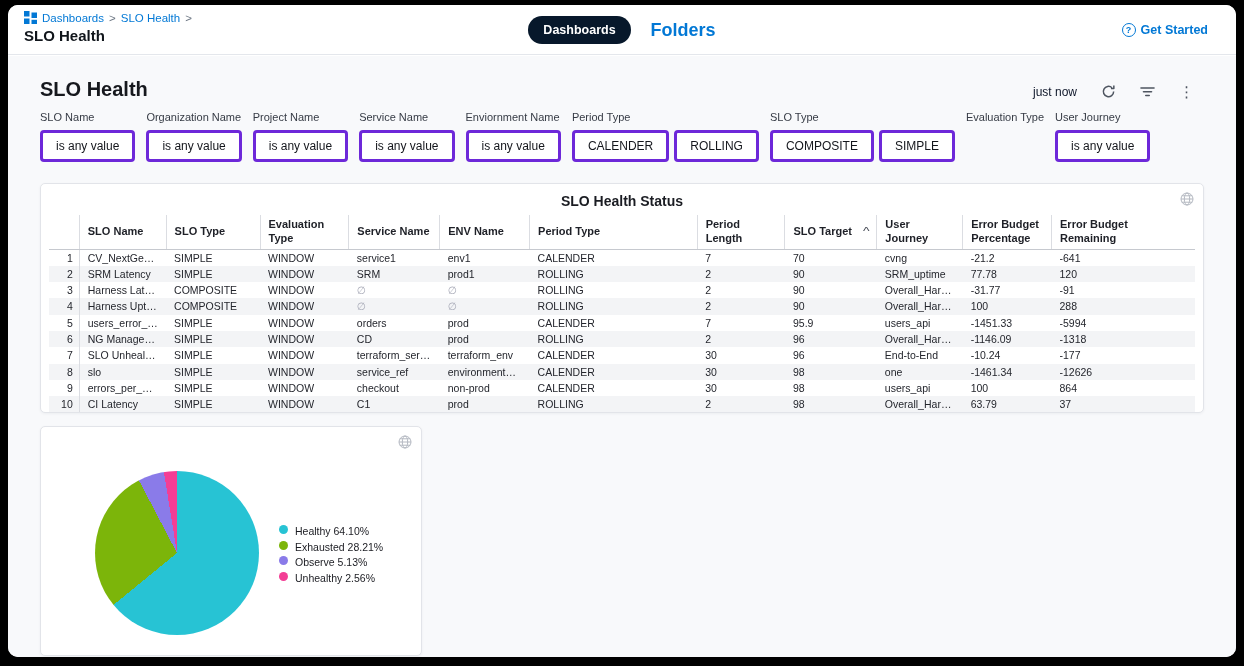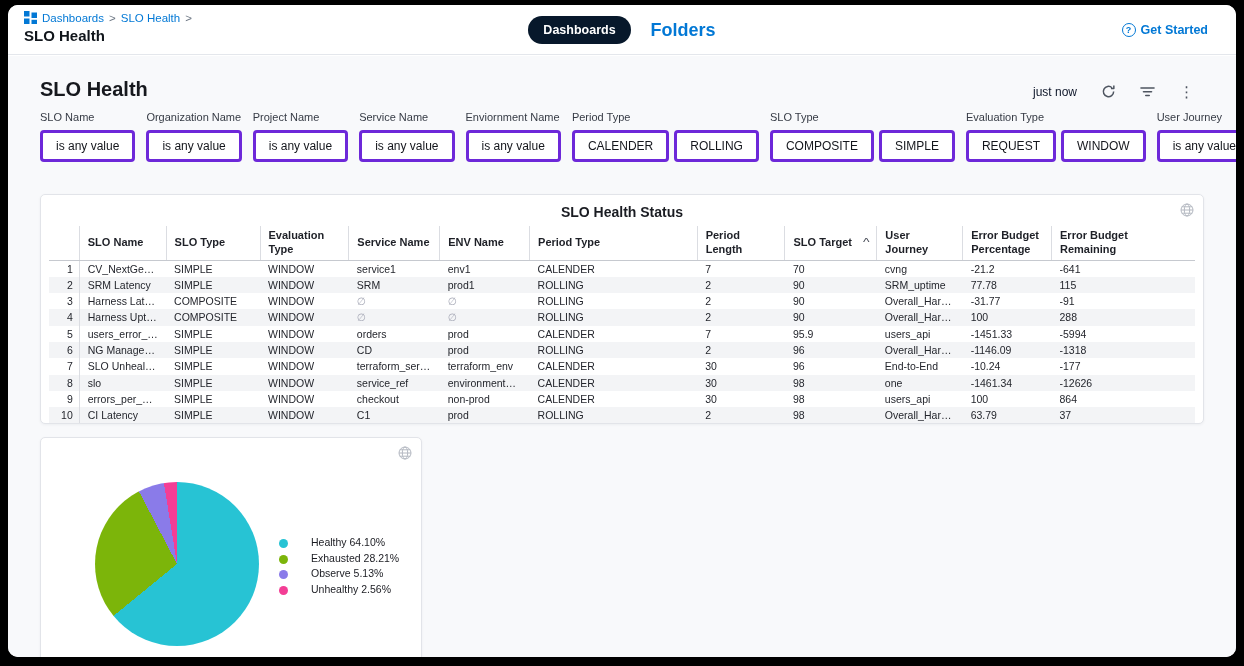--- a/index.html
+++ b/index.html
@@ -36,37 +36,37 @@
   .filter-group { display:flex; flex-direction:column; gap:7px; }
   .filter-label { font-size:11px; color:#363B45; white-space:nowrap; }
   .filter-buttons { display:flex; gap:5px; }
   .filter-btn { background:#fff; border:3px solid #6d28d9; border-radius:4px; font-size:12px; color:#14161C; padding:6px 13px; white-space:nowrap; cursor:pointer; font-family:inherit; }
 
   
   .card { background:#fff; border:1px solid #E2E4E9; border-radius:5px; box-shadow:0 1px 3px rgba(20,30,50,0.05); position:relative; }
   .card-title { text-align:center; font-size:14px; font-weight:bold; color:#1A1C22; padding-top:9px; }
   .globe-icon { position:absolute; top:8px; right:9px; cursor:pointer; opacity:0.75; }
 
-  .table-card { margin-top:32px; height:230px; }
+  .table-card { margin-top:21px; height:230px; }
   .table-wrap { margin:6px 8px 0 8px; }
   table { border-collapse:collapse; width:100%; table-layout:fixed; }
   th { font-size:11px; font-weight:bold; color:#1E2027; text-align:left; padding:3px 8px; vertical-align:middle; line-height:1.25; border-bottom:1px solid #C6C9CF; height:32px; cursor:pointer; }
   th + th { border-left:1px solid #DBDDE2; }
   th.num-col { border-left:none; }
   td { font-size:10.5px; color:#24262D; padding:0 8px; height:16.3px; line-height:16.3px; white-space:nowrap; overflow:hidden; text-overflow:ellipsis; }
   td.num-cell { text-align:right; color:#24262D; border-right:1px solid #DBDDE2; padding-right:6px; }
   tr.alt { background:#F3F4F6; }
   td.null-cell { color:#ABADBA; }
   .sort-caret { float:right; font-size:10px; color:#454A55; font-weight:normal; transform:scaleX(1.4); margin-top:1px; }
 
   
   .pie-card { margin-top:13px; width:382px; height:230px; }
   .pie { position:absolute; left:54px; top:44px; width:164px; height:164px; border-radius:50%; }
   .legend { position:absolute; left:238px; top:98px; display:flex; flex-direction:column; gap:3.5px; }
-  .legend-item { display:flex; align-items:flex-end; gap:23px; }
+  .legend-item { display:flex; align-items:flex-start; gap:7px; }
   .legend-swatch { width:9px; height:9px; border-radius:50%; flex:0 0 auto; }
   .legend-label { font-size:10.5px; color:#1B1C22; white-space:nowrap; }
 </style>
 </head>
 <body>
 
 <div class="screen">
 
   <div class="topbar">
     <div class="crumb-wrap">
@@ -160,24 +160,20 @@
           </div>
           <div class="filter-group">
             <div class="filter-label">SLO Type</div>
             <div class="filter-buttons">
               <button class="filter-btn">COMPOSITE</button>
               <button class="filter-btn">SIMPLE</button>
             </div>
           </div>
           <div class="filter-group">
             <div class="filter-label">Evaluation Type</div>
-            <div class="filter-buttons">
-              <button class="filter-btn">REQUEST</button>
-              <button class="filter-btn">WINDOW</button>
-            </div>
           </div>
           <div class="filter-group">
             <div class="filter-label">User Journey</div>
             <div class="filter-buttons">
               <button class="filter-btn">is any value</button>
             </div>
           </div>
         </div>
 
       <div class="card table-card">
@@ -243,21 +239,21 @@
                   <td>SRM Latency</td>
                   <td>SIMPLE</td>
                   <td>WINDOW</td>
                   <td>SRM</td>
                   <td>prod1</td>
                   <td>ROLLING</td>
                   <td>2</td>
                   <td>90</td>
                   <td>SRM_uptime</td>
                   <td>77.78</td>
-                  <td>115</td>
+                  <td>120</td>
                 </tr>
                 <tr>
                   <td class="num-cell">3</td>
                   <td>Harness Latency</td>
                   <td>COMPOSITE</td>
                   <td>WINDOW</td>
                   <td class="null-cell">∅</td>
                   <td class="null-cell">∅</td>
                   <td>ROLLING</td>
                   <td>2</td>

